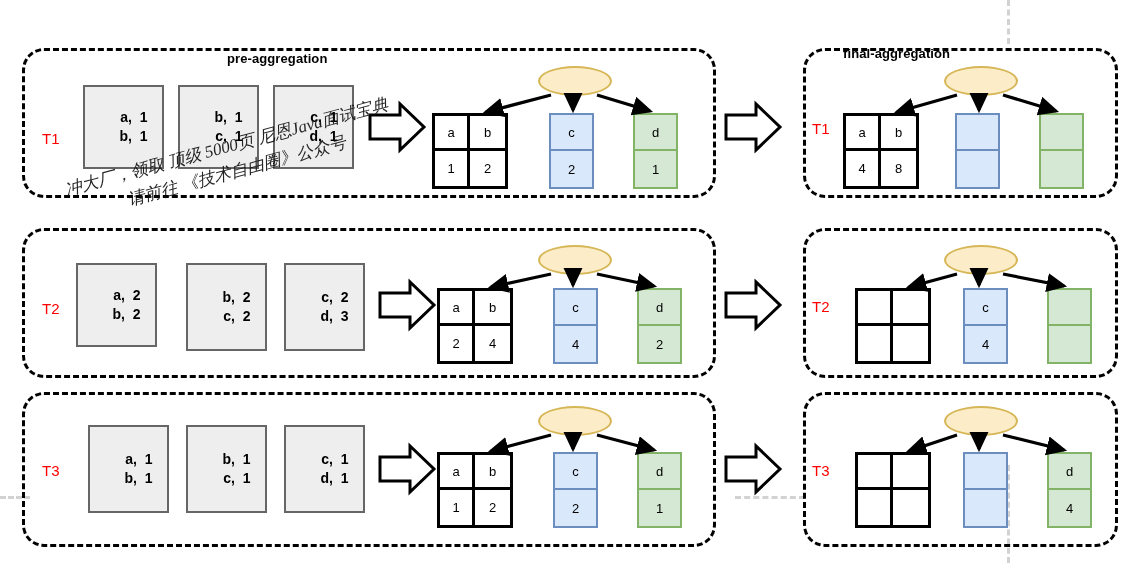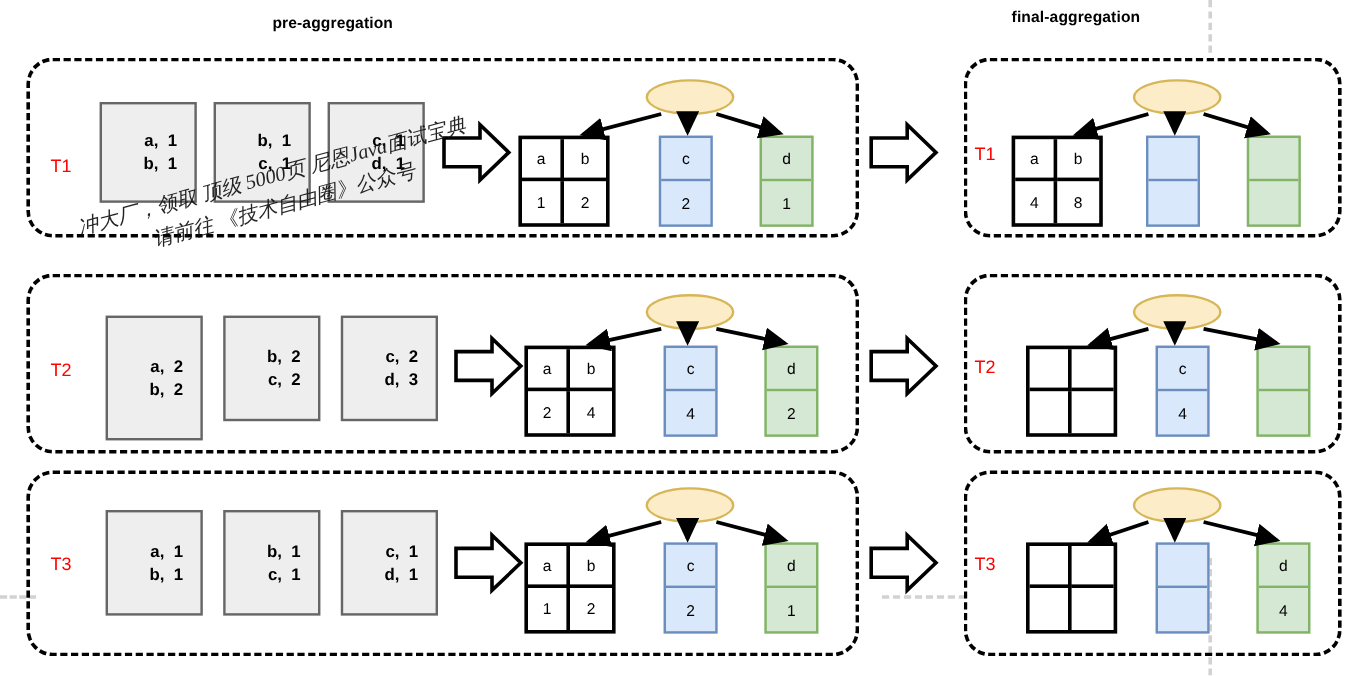--- a/index.html
+++ b/index.html
@@ -7,21 +7,21 @@
     width:1140px;height:563px;
     background:#ffffff;
     font-family:"Liberation Sans", sans-serif;
     position:relative;overflow:hidden;
   }
   .stage{position:absolute;left:0;top:0;width:1140px;height:563px;}
 
   
   .caption{
     position:absolute;font-weight:bold;font-size:13px;color:#000;
-    letter-spacing:.1px;white-space:nowrap;
+    letter-spacing:.1px;white-space:nowrap;margin-top:40px;
   }
   #cap-pre{left:227px;top:11px;}
   #cap-final{left:843px;top:6px;}
 
   
   .guide{position:absolute;background:transparent;}
   #guide-v{left:1007px;top:0px;width:0;height:44px;border-left:3px dashed #d2d2d2;}
   #guide-v2{left:1007px;top:465px;width:0;height:98px;border-left:3px dashed #d2d2d2;}
   #guide-h{left:0px;top:496px;width:30px;height:0;border-top:3px dashed #d2d2d2;}
   #guide-h2{left:735px;top:496px;width:70px;height:0;border-top:3px dashed #d2d2d2;}
@@ -182,21 +182,21 @@
   <div class="stack blue" style="left:955px;top:113px;width:45px;height:76px;">
     <div class="cell"></div>
     <div class="cell"></div>
   </div>
   <div class="stack green" style="left:1039px;top:113px;width:45px;height:76px;">
     <div class="cell"></div>
     <div class="cell"></div>
   </div>
 
   <div class="tlabel" style="left:42px;top:300px;">T2</div>
-  <div class="recbox" style="left:88px;top:263px;width:81px;height:104px;">
+  <div class="recbox" style="left:76px;top:263px;width:81px;height:84px;">
     <span>a,  2</span>
     <span>b,  2</span>
   </div>
   <div class="recbox" style="left:186px;top:263px;width:81px;height:88px;">
     <span>b,  2</span>
     <span>c,  2</span>
   </div>
   <div class="recbox" style="left:284px;top:263px;width:81px;height:88px;">
     <span>c,  2</span>
     <span>d,  3</span>

